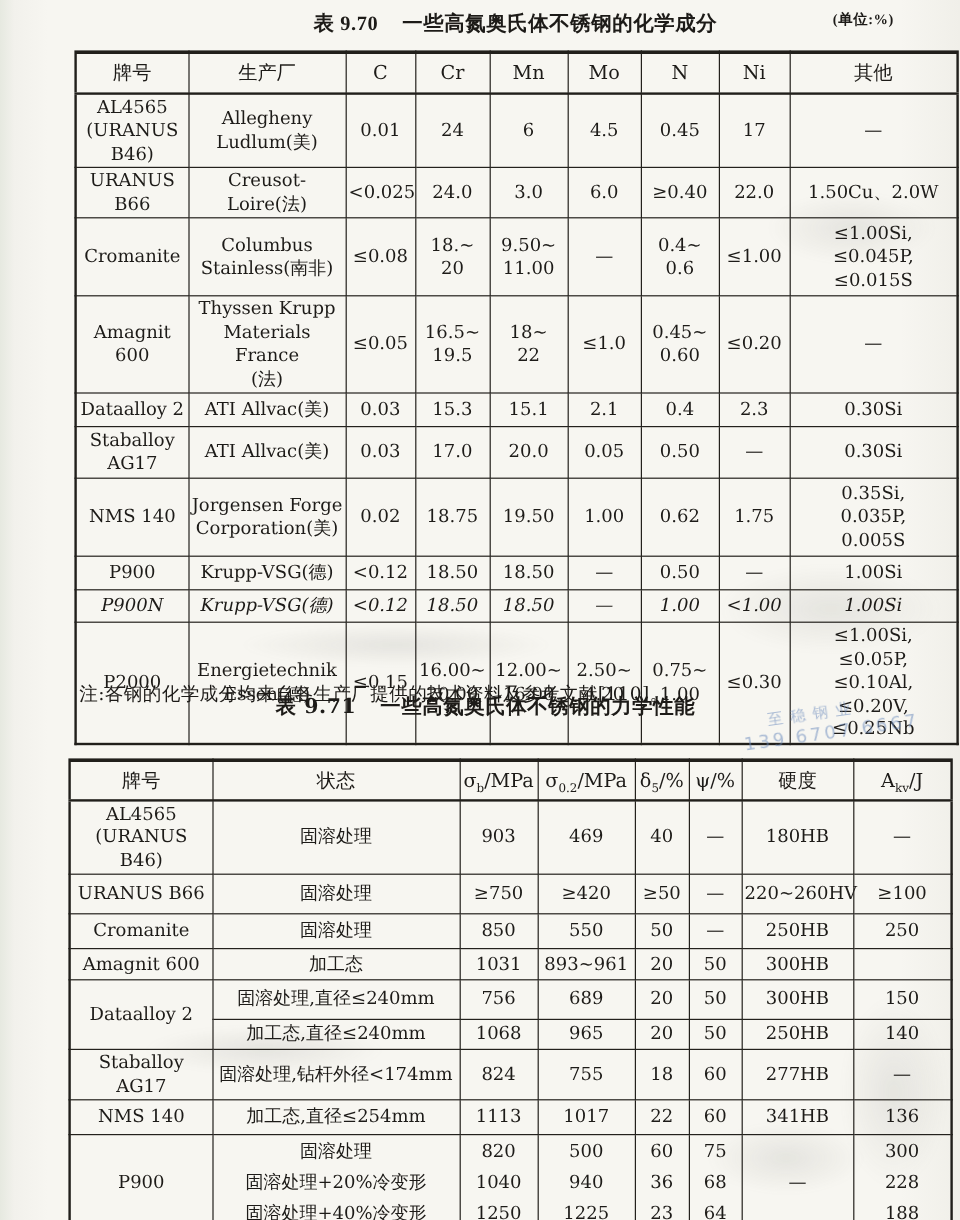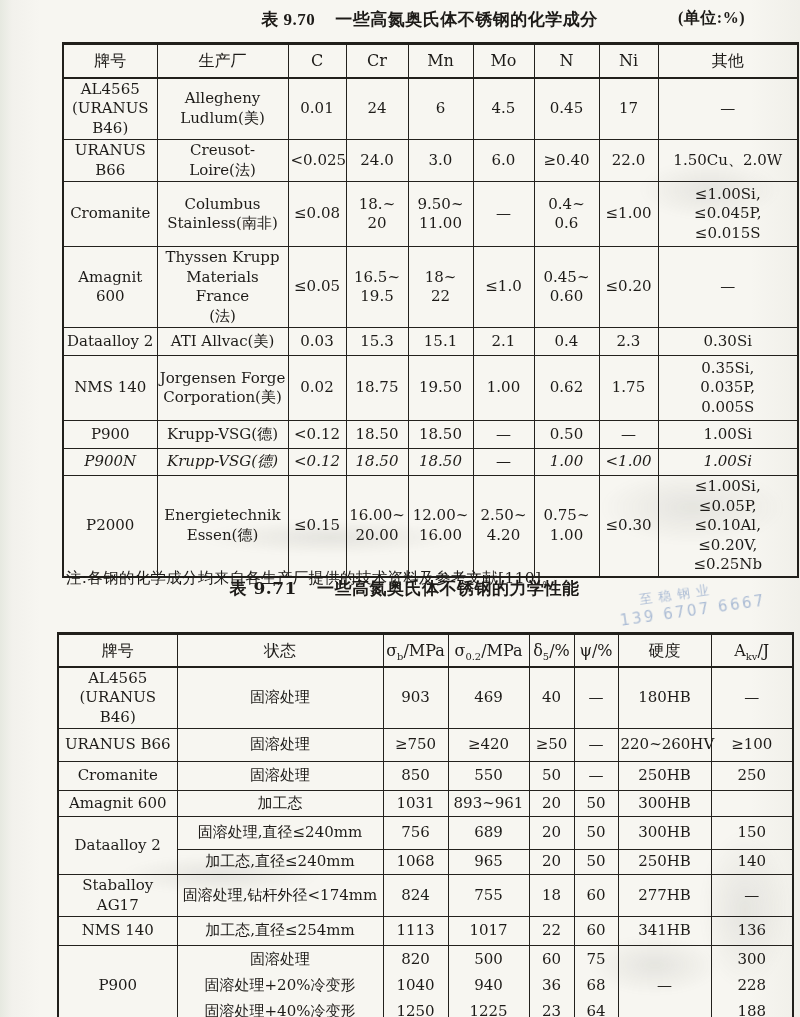--- a/index.html
+++ b/index.html
@@ -10,21 +10,21 @@
     font-family:"DejaVu Serif","Liberation Serif",serif;
     color:#1d1b18;
   }
   .caption{
     position:absolute; text-align:center; font-weight:bold; font-size:17px;
     letter-spacing:0.5px; white-space:nowrap;
   }
   .caption .cap-label{margin-right:20px;}
   .t1-caption{left:62px; top:8px; width:735px;font-family:Liberation Serif, serif;}
   .t1-unit{
-    position:absolute; right:52px; top:0; font-weight:bold; font-size:16px;
+    position:absolute; right:52px; top:0; font-weight:bold; font-size:12px;
   }
   .t2-caption{left:37px; top:577px; width:735px;}
   table{
     position:absolute; border-collapse:collapse; table-layout:fixed;
     background:transparent;
   }
   #table1{left:62px; top:42px; width:737px; border:2px solid #211f1b; border-top-width:3px; border-bottom-width:2px;}
   #table2{left:57px; top:632px; width:737px; border:2px solid #211f1b; border-top-width:3px; border-bottom-width:5px;}
   th,td{
     border:1.4px solid #23211d;
@@ -158,20 +158,32 @@
           <td>Dataalloy 2</td>
           <td>ATI Allvac(美)</td>
           <td>0.03</td>
           <td>15.3</td>
           <td>15.1</td>
           <td>2.1</td>
           <td>0.4</td>
           <td>2.3</td>
           <td>0.30Si</td>
         </tr>
+        <tr style="height: 43px;">
+          <td>Staballoy
+AG17</td>
+          <td>ATI Allvac(美)</td>
+          <td>0.03</td>
+          <td>17.0</td>
+          <td>20.0</td>
+          <td>0.05</td>
+          <td>0.50</td>
+          <td>—</td>
+          <td>0.30Si</td>
+        </tr>
         <tr style="height: 65px;">
           <td>NMS 140</td>
           <td>Jorgensen Forge
 Corporation(美)</td>
           <td>0.02</td>
           <td>18.75</td>
           <td>19.50</td>
           <td>1.00</td>
           <td>0.62</td>
           <td>1.75</td>

